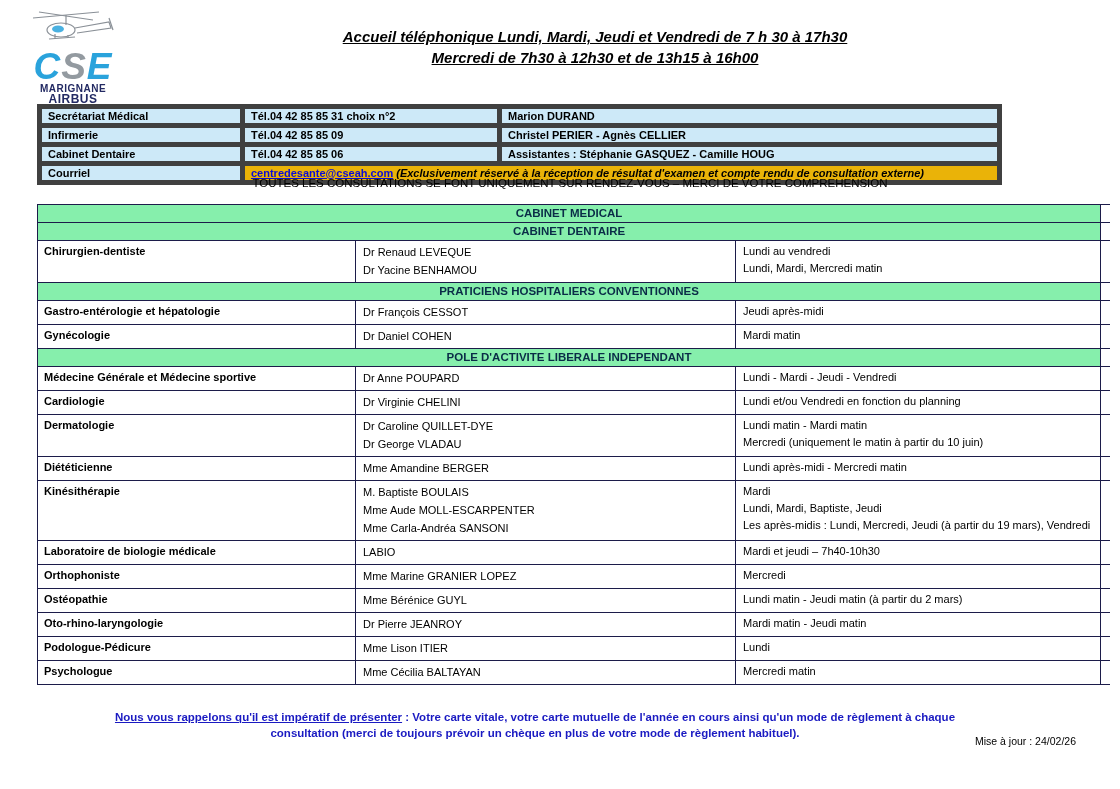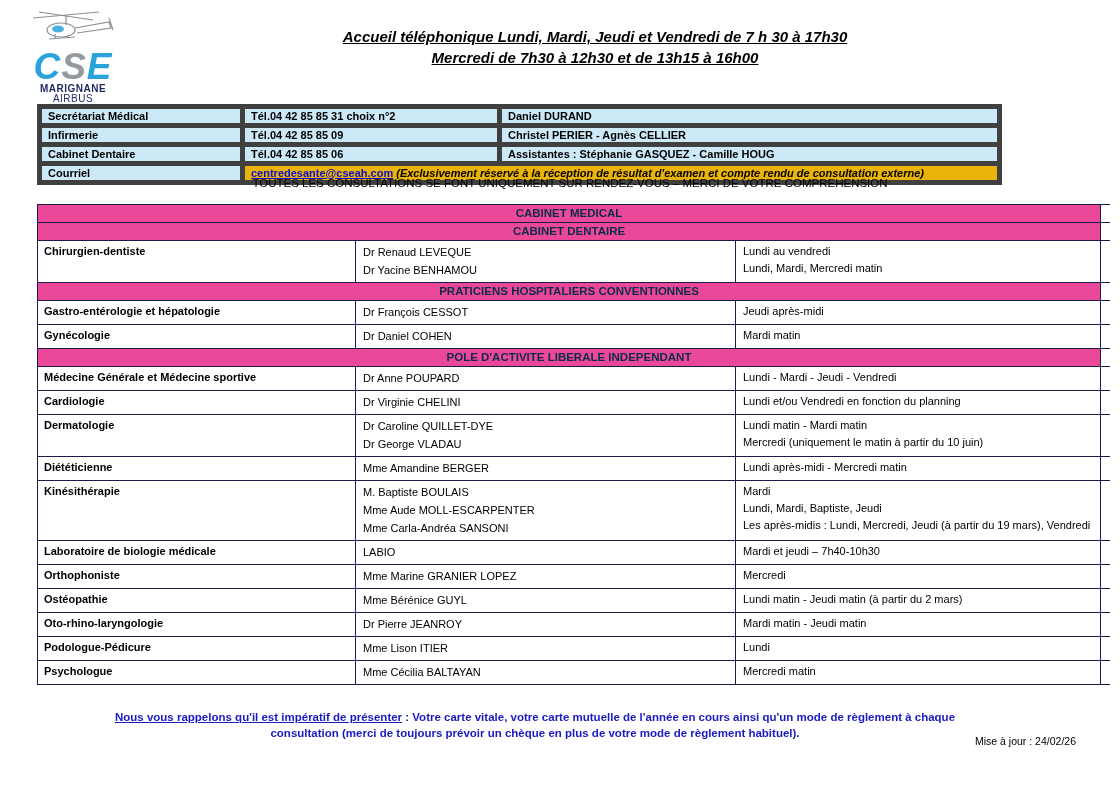--- a/index.html
+++ b/index.html
@@ -6,41 +6,41 @@
   body{font-family:"Liberation Sans","DejaVu Sans",sans-serif;color:#000;}
   .page{position:relative;width:1120px;height:789px;background:#fff;overflow:hidden;}
 
   
   .logo{position:absolute;left:18px;top:8px;width:110px;text-align:center;}
   .logo svg{display:block;margin:0 auto;}
   .logo-cse{font-size:37px;font-weight:bold;font-style:italic;letter-spacing:1px;line-height:34px;}
   .logo-cse .c,.logo-cse .e{color:#2aa3dc;}
   .logo-cse .s{color:#939aa0;}
   .logo-sub{color:#232a63;font-weight:bold;font-size:10px;line-height:10px;letter-spacing:.5px;}
-  .logo-sub2{color:#232a63;font-weight:normal;font-size:10px;line-height:10px;letter-spacing:.5px;}
+  .logo-sub2{color:#232a63;font-weight:bold;font-size:12px;line-height:10px;letter-spacing:.5px;}
 
   
   .titleblock{position:absolute;left:175px;top:26px;width:840px;text-align:center;}
   .title-main{font-size:15px;font-weight:bold;line-height:21px;}
   .title-sub{font-size:15px;font-weight:bold;font-style:italic;text-decoration:underline;line-height:21px;}
 
   
   .contact{position:absolute;left:37px;top:104px;border-collapse:collapse;table-layout:fixed;width:960px;border:2px solid #1c1c4a;}
   .contact td{border:5px solid #404040;font-size:11px;font-weight:bold;padding:0 6px;height:14px;line-height:13px;background:#cde9f8;white-space:nowrap;overflow:hidden;}
   .contact td.white{background:#eab308;}
   .contact a{color:#0b0bd6;text-decoration:underline;font-weight:bold;}
   .contact .note{font-style:italic;font-weight:bold;color:#000;}
 
   
   .notice{position:absolute;left:20px;top:176px;width:1100px;text-align:center;font-size:11.5px;line-height:14px;}
 
   
   .sched{position:absolute;left:37px;top:204px;border-collapse:collapse;table-layout:fixed;}
   .sched td{border:1px solid #1c1c4a;vertical-align:top;font-size:11px;padding:0;}
-  .sched td.section{background:#ec4899;color:#0a2c47;font-weight:bold;text-align:center;font-size:11.5px;line-height:17px;height:17px;padding:0;}
+  .sched td.section{background:#86efac;color:#0a2c47;font-weight:bold;text-align:center;font-size:11.5px;line-height:17px;height:17px;padding:0;}
   .sched td.spec{font-weight:bold;padding:3px 6px 2px 6px;line-height:15px;}
   .sched td.docs{padding:1px 7px;}
   .sched td.days{padding:1px 7px;}
   .sched .doc{line-height:15px;margin:3px 0;}
   .sched .day{line-height:15px;margin:2px 0;}
   .sched td.stub{border:none;border-bottom:1px solid #1c1c4a;background:#fff;}
   .sched tr.first td.stub{border-top:1px solid #1c1c4a;}
 
   
   .reminder{position:absolute;left:80px;top:709px;width:910px;text-align:center;color:#1a1ac2;font-weight:bold;font-size:11.5px;line-height:16px;}
@@ -82,21 +82,21 @@
   <table class="contact">
     <colgroup>
         <col style="width:203px">
         <col style="width:257px">
         <col style="width:500px">
       </colgroup>
     <tbody id="contact-body">
         <tr>
           <td>Secrétariat Médical</td>
           <td>Tél.04 42 85 85 31 choix n°2</td>
-          <td>Daniel DURAND</td>
+          <td>Marion DURAND</td>
         </tr>
         <tr>
           <td>Infirmerie</td>
           <td>Tél.04 42 85 85 09</td>
           <td>Christel PERIER - Agnès CELLIER</td>
         </tr>
         <tr>
           <td>Cabinet Dentaire</td>
           <td>Tél.04 42 85 85 06</td>
           <td>Assistantes : Stéphanie GASQUEZ - Camille HOUG</td>

